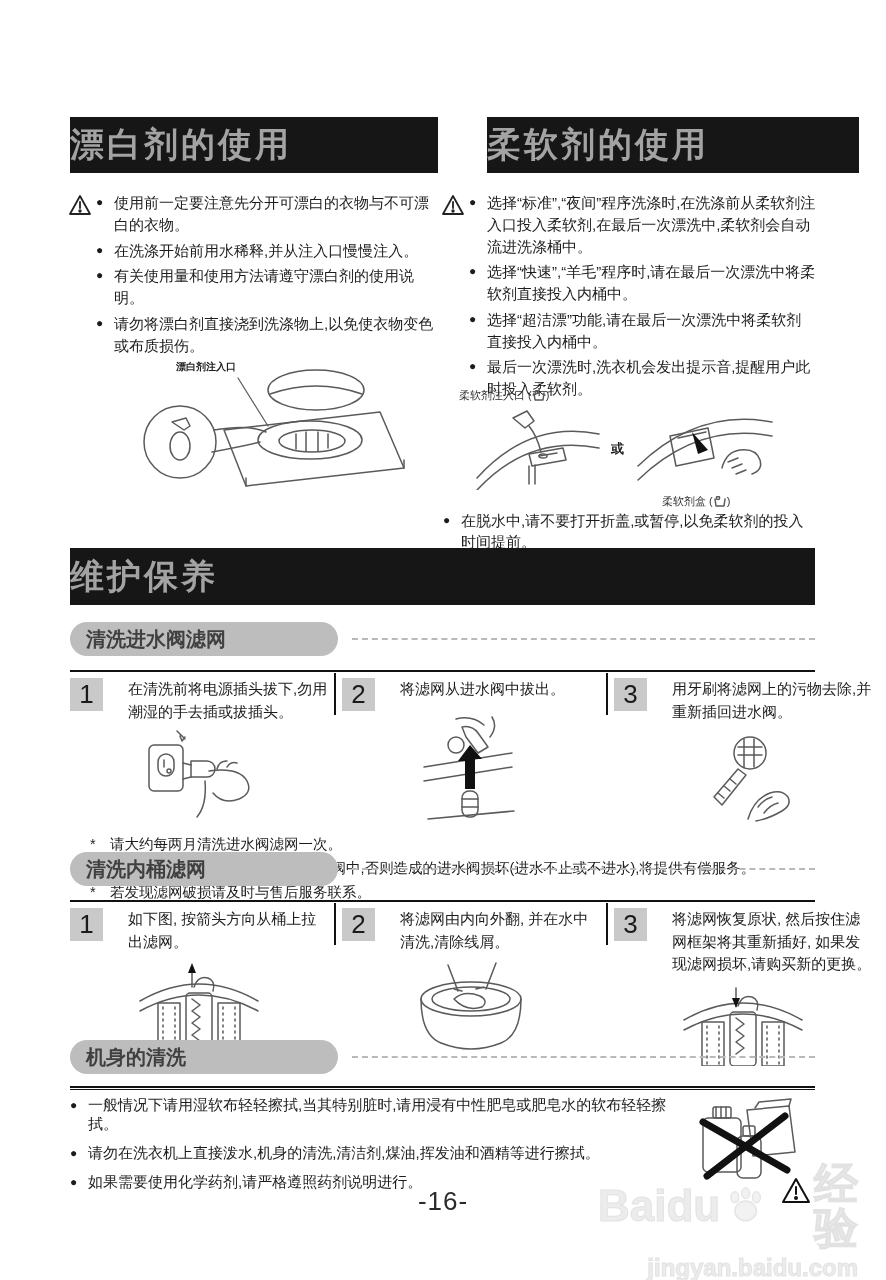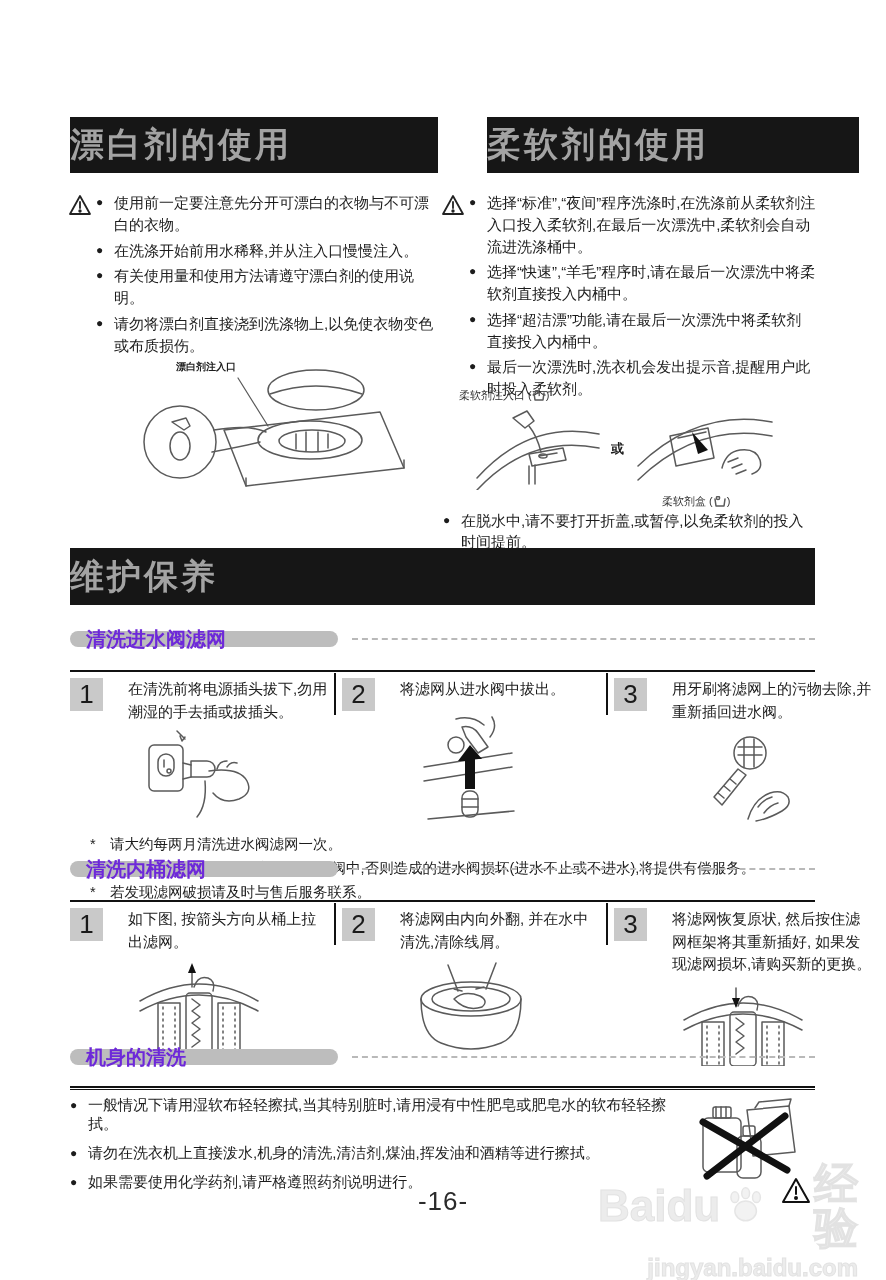--- a/index.html
+++ b/index.html
@@ -38,23 +38,23 @@
   .fig-rel { position:relative; }
   .lbl-inlet { position:absolute; left:-14px; top:-16px; font-size:11px; white-space:nowrap; }
   .lbl-box   { position:absolute; left:28px; bottom:-14px; font-size:11px; white-space:nowrap; }
   .or-word { font-size:13px; margin:0 10px; font-weight:600; }
 
   
   .msec { position:absolute; left:70px; width:745px; }
   .msec-a { top:622px; } .msec-b { top:852px; } .msec-c { top:1040px; }
   .pill-row { display:flex; align-items:center; height:34px; }
   .pill {
-    width:268px; height:16px; background:#bdbdbd; border-radius:17px;
+    width:268px; height:34px; background:#bdbdbd; border-radius:17px;
     display:flex; align-items:center; padding-left:16px;
-    font-size:20px; font-weight:600; color:#6d28d9; flex:0 0 268px;
+    font-size:20px; font-weight:600; color:#404040; flex:0 0 268px;
   }
   .dashline { flex:1; border-top:2px dashed #b9b9b9; margin-left:14px; }
   .rule { height:2px; background:#111; margin-top:14px; }
   .rule-double { height:4px; border-top:2px solid #111; border-bottom:1px solid #111; margin-top:12px; }
 
   .steps { display:flex; margin-top:1px; }
   .step { position:relative; flex:1; padding:5px 6px 0 0; }
   .step + .step { padding-left:8px; }
   .step + .step::before {
     content:""; position:absolute; left:0; top:0; width:2px; height:42px; background:#111;

